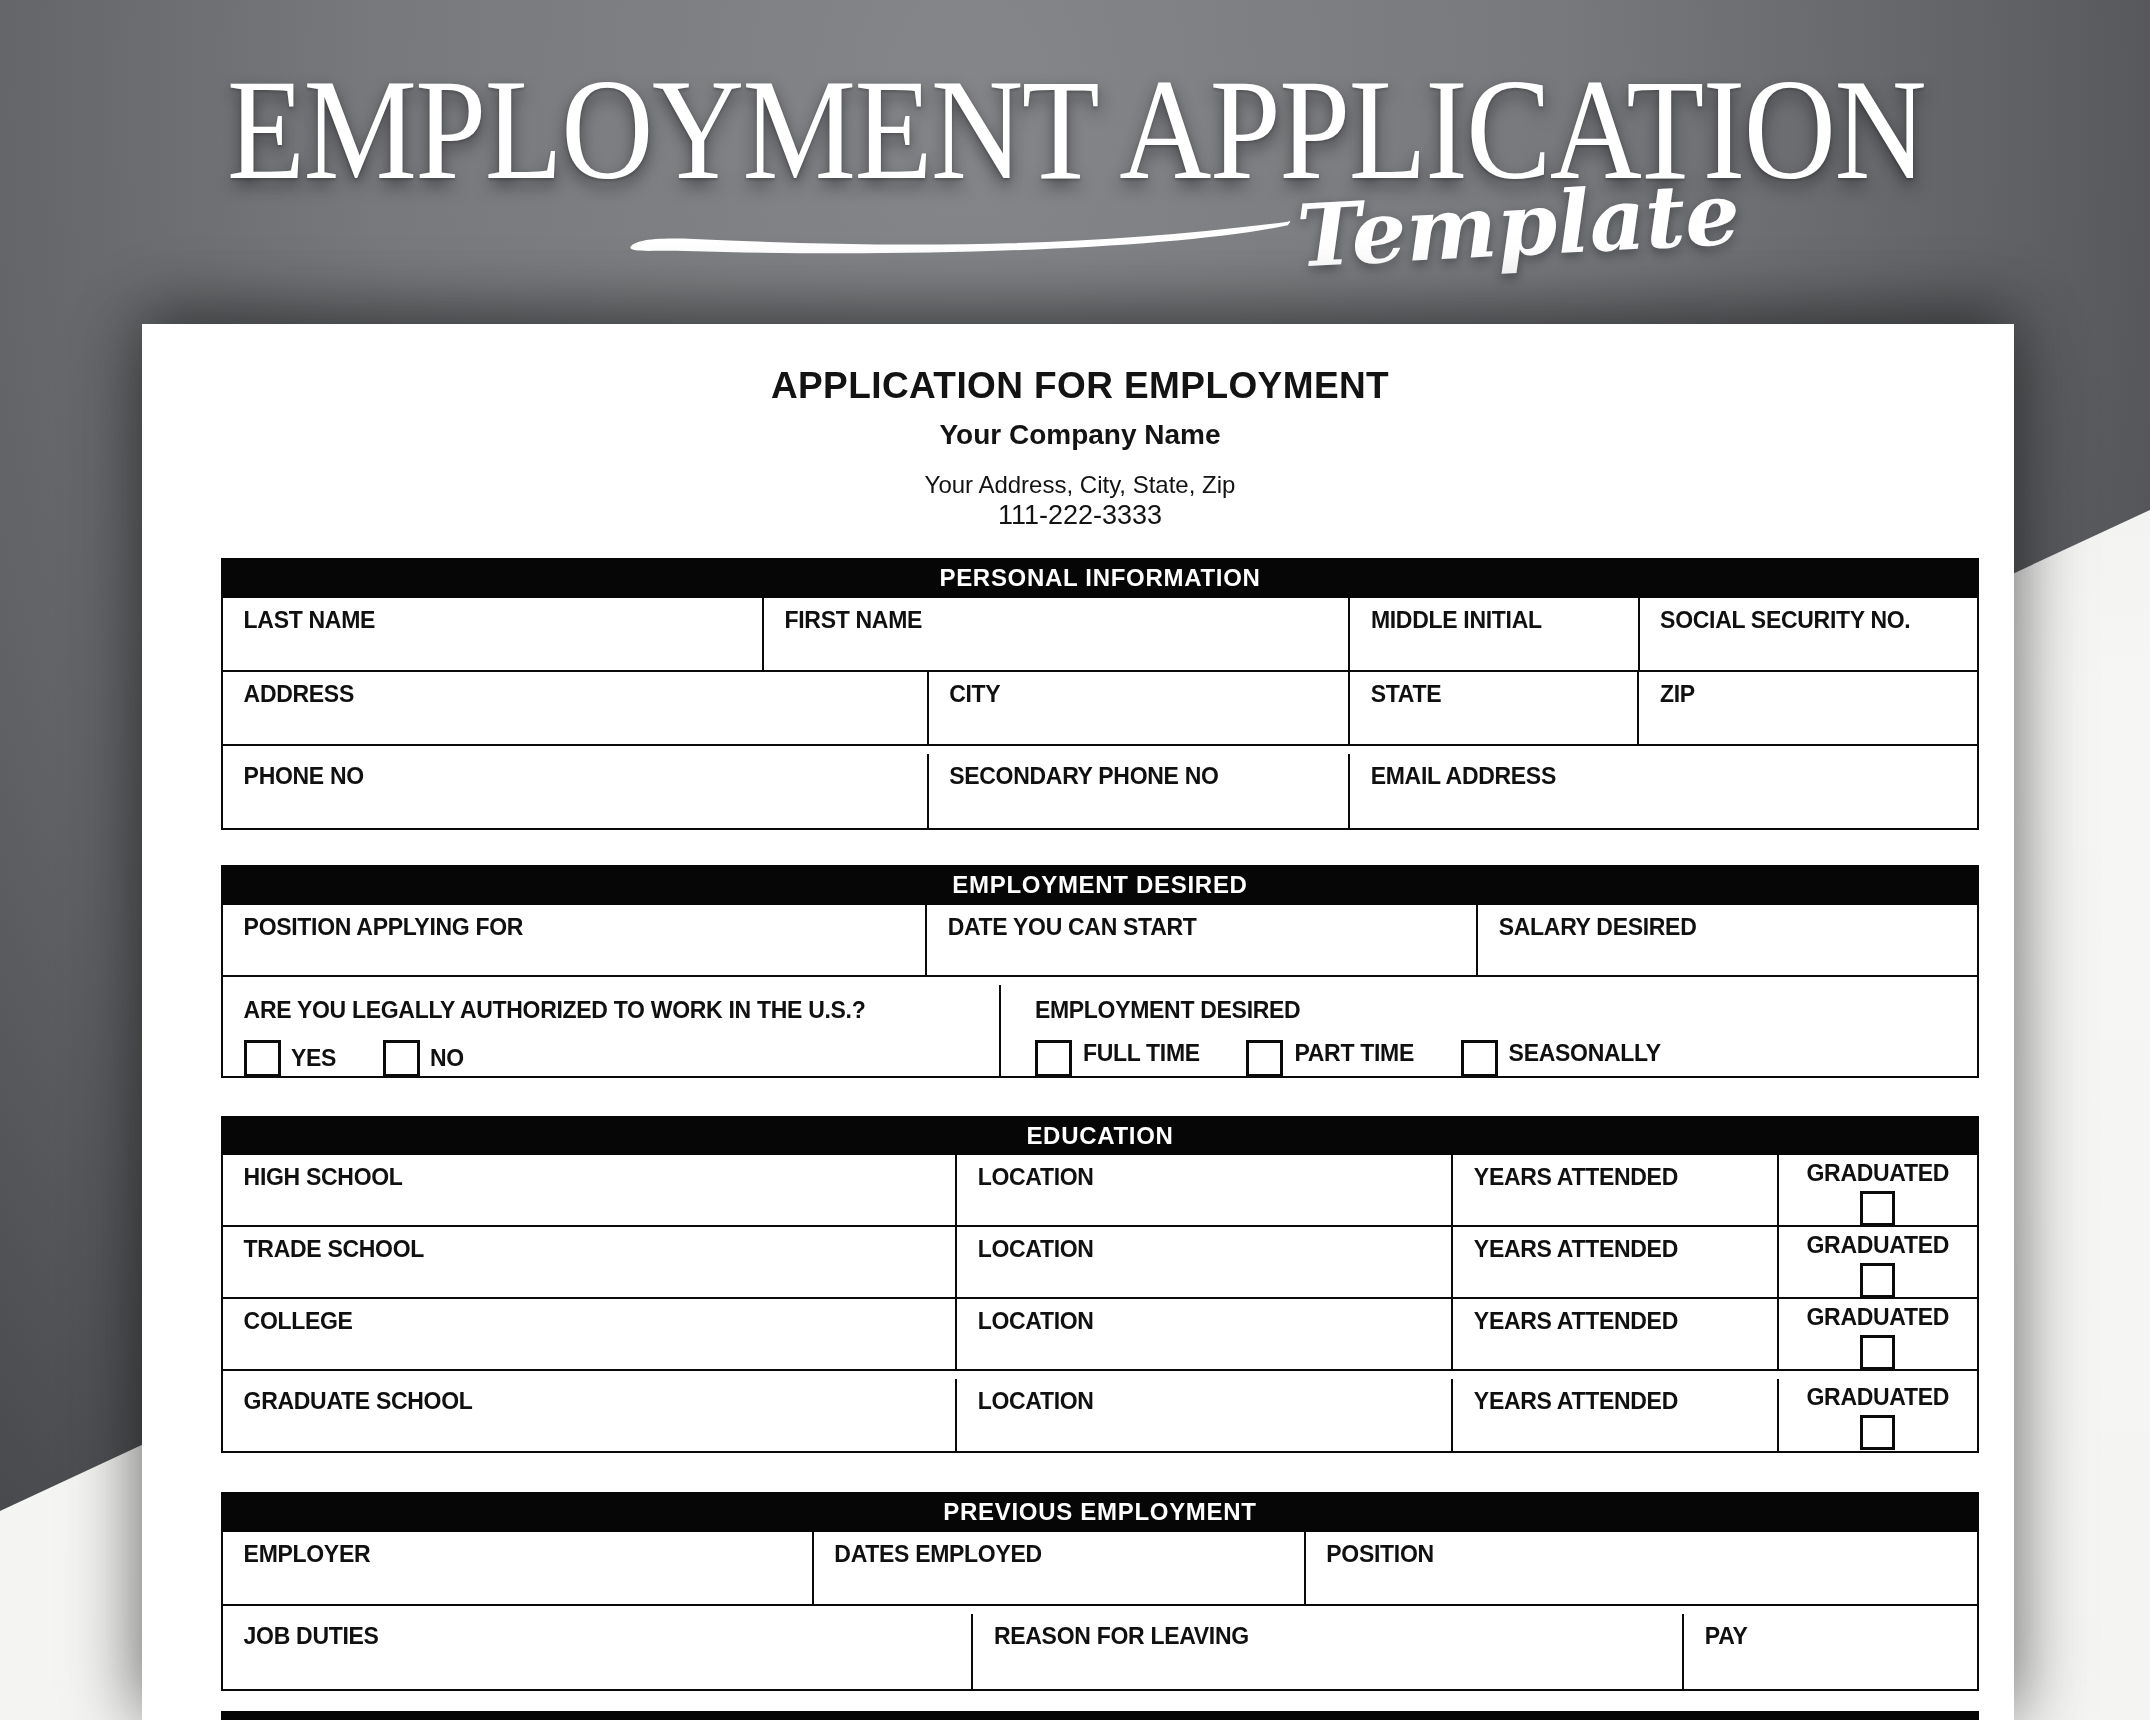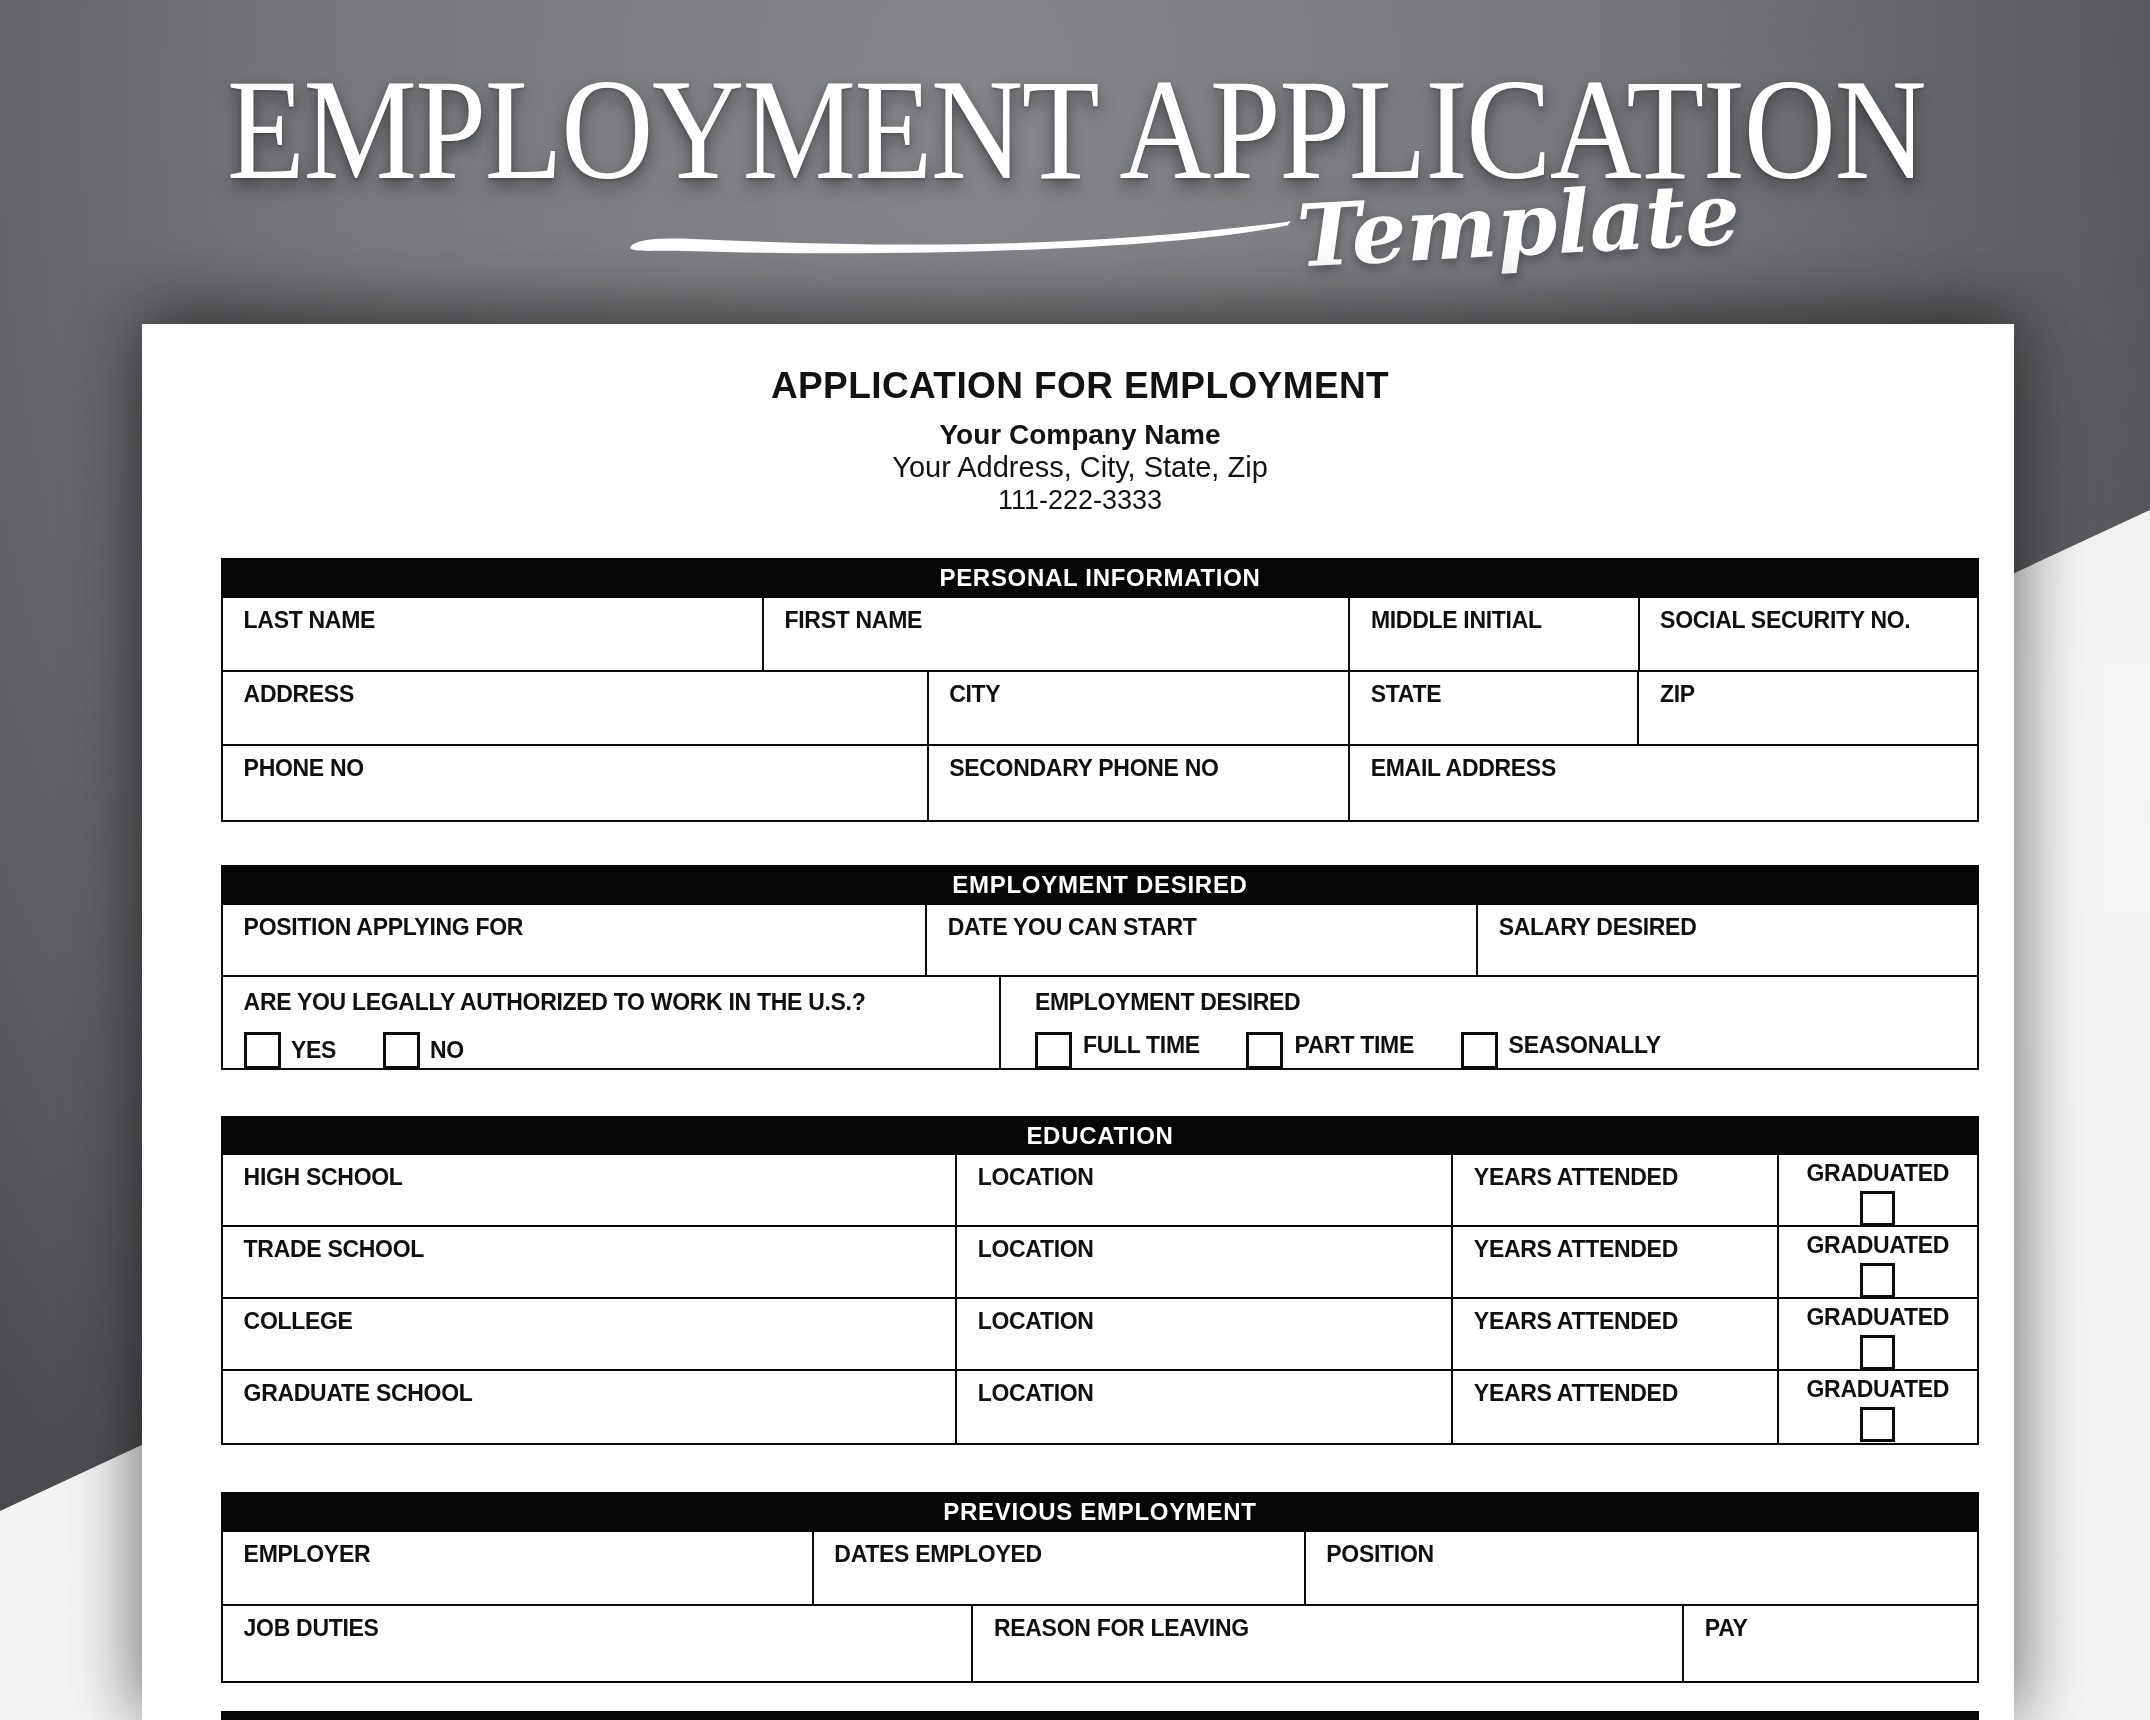--- a/index.html
+++ b/index.html
@@ -40,32 +40,32 @@
   }
   
   .paper{
     position:absolute;left:142px;top:324px;width:1872px;height:1397px;
     background:#ffffff;
     box-shadow:0 -15.5px 60px rgba(0,0,0,0.40), 0 8.6px 77px rgba(0,0,0,0.28);
   }
   .form-header{position:absolute;top:41px;left:2px;width:100%;text-align:center;color:#131313;}
   .fh-title{font-size:37px;font-weight:700;letter-spacing:0.4px;margin:0;}
   .fh-company{font-size:28px;font-weight:700;margin-top:12px;}
-  .fh-address{font-size:29px;font-weight:400;margin-top:0;}
+  .fh-address{font-size:24px;font-weight:400;margin-top:20px;}
   .fh-phone{font-size:27px;font-weight:400;margin-top:1px;}
   
   .sec{position:absolute;left:79px;width:1758px;}
   .secbar{
     height:40px;background:#060606;color:#ffffff;
     display:flex;align-items:center;justify-content:center;
     font-size:24px;font-weight:700;letter-spacing:0.7px;
   }
   .rows{border:2.6px solid #0a0a0a;border-top:none;box-sizing:border-box;background:#fff;}
   .row{display:flex;width:100%;box-sizing:border-box;border-bottom:2.6px solid #0a0a0a;}
-  .row:last-child{border-bottom:none;}
+  .row:last-child{border-bottom:none;margin-top:8px;}
   .cell{
     box-sizing:border-box;border-right:2.6px solid #0a0a0a;
     padding:8.6px 6.9px 0 20.6px;overflow:hidden;
   }
   .cell:last-child{border-right:none;}
   .lbl{font-size:23px;font-weight:700;letter-spacing:-0.3px;color:#101010;}
   .c-center{text-align:center;padding-left:6.9px;}
   
   .cb{
     display:inline-block;width:31px;height:31px;border:3.4px solid #0a0a0a;

